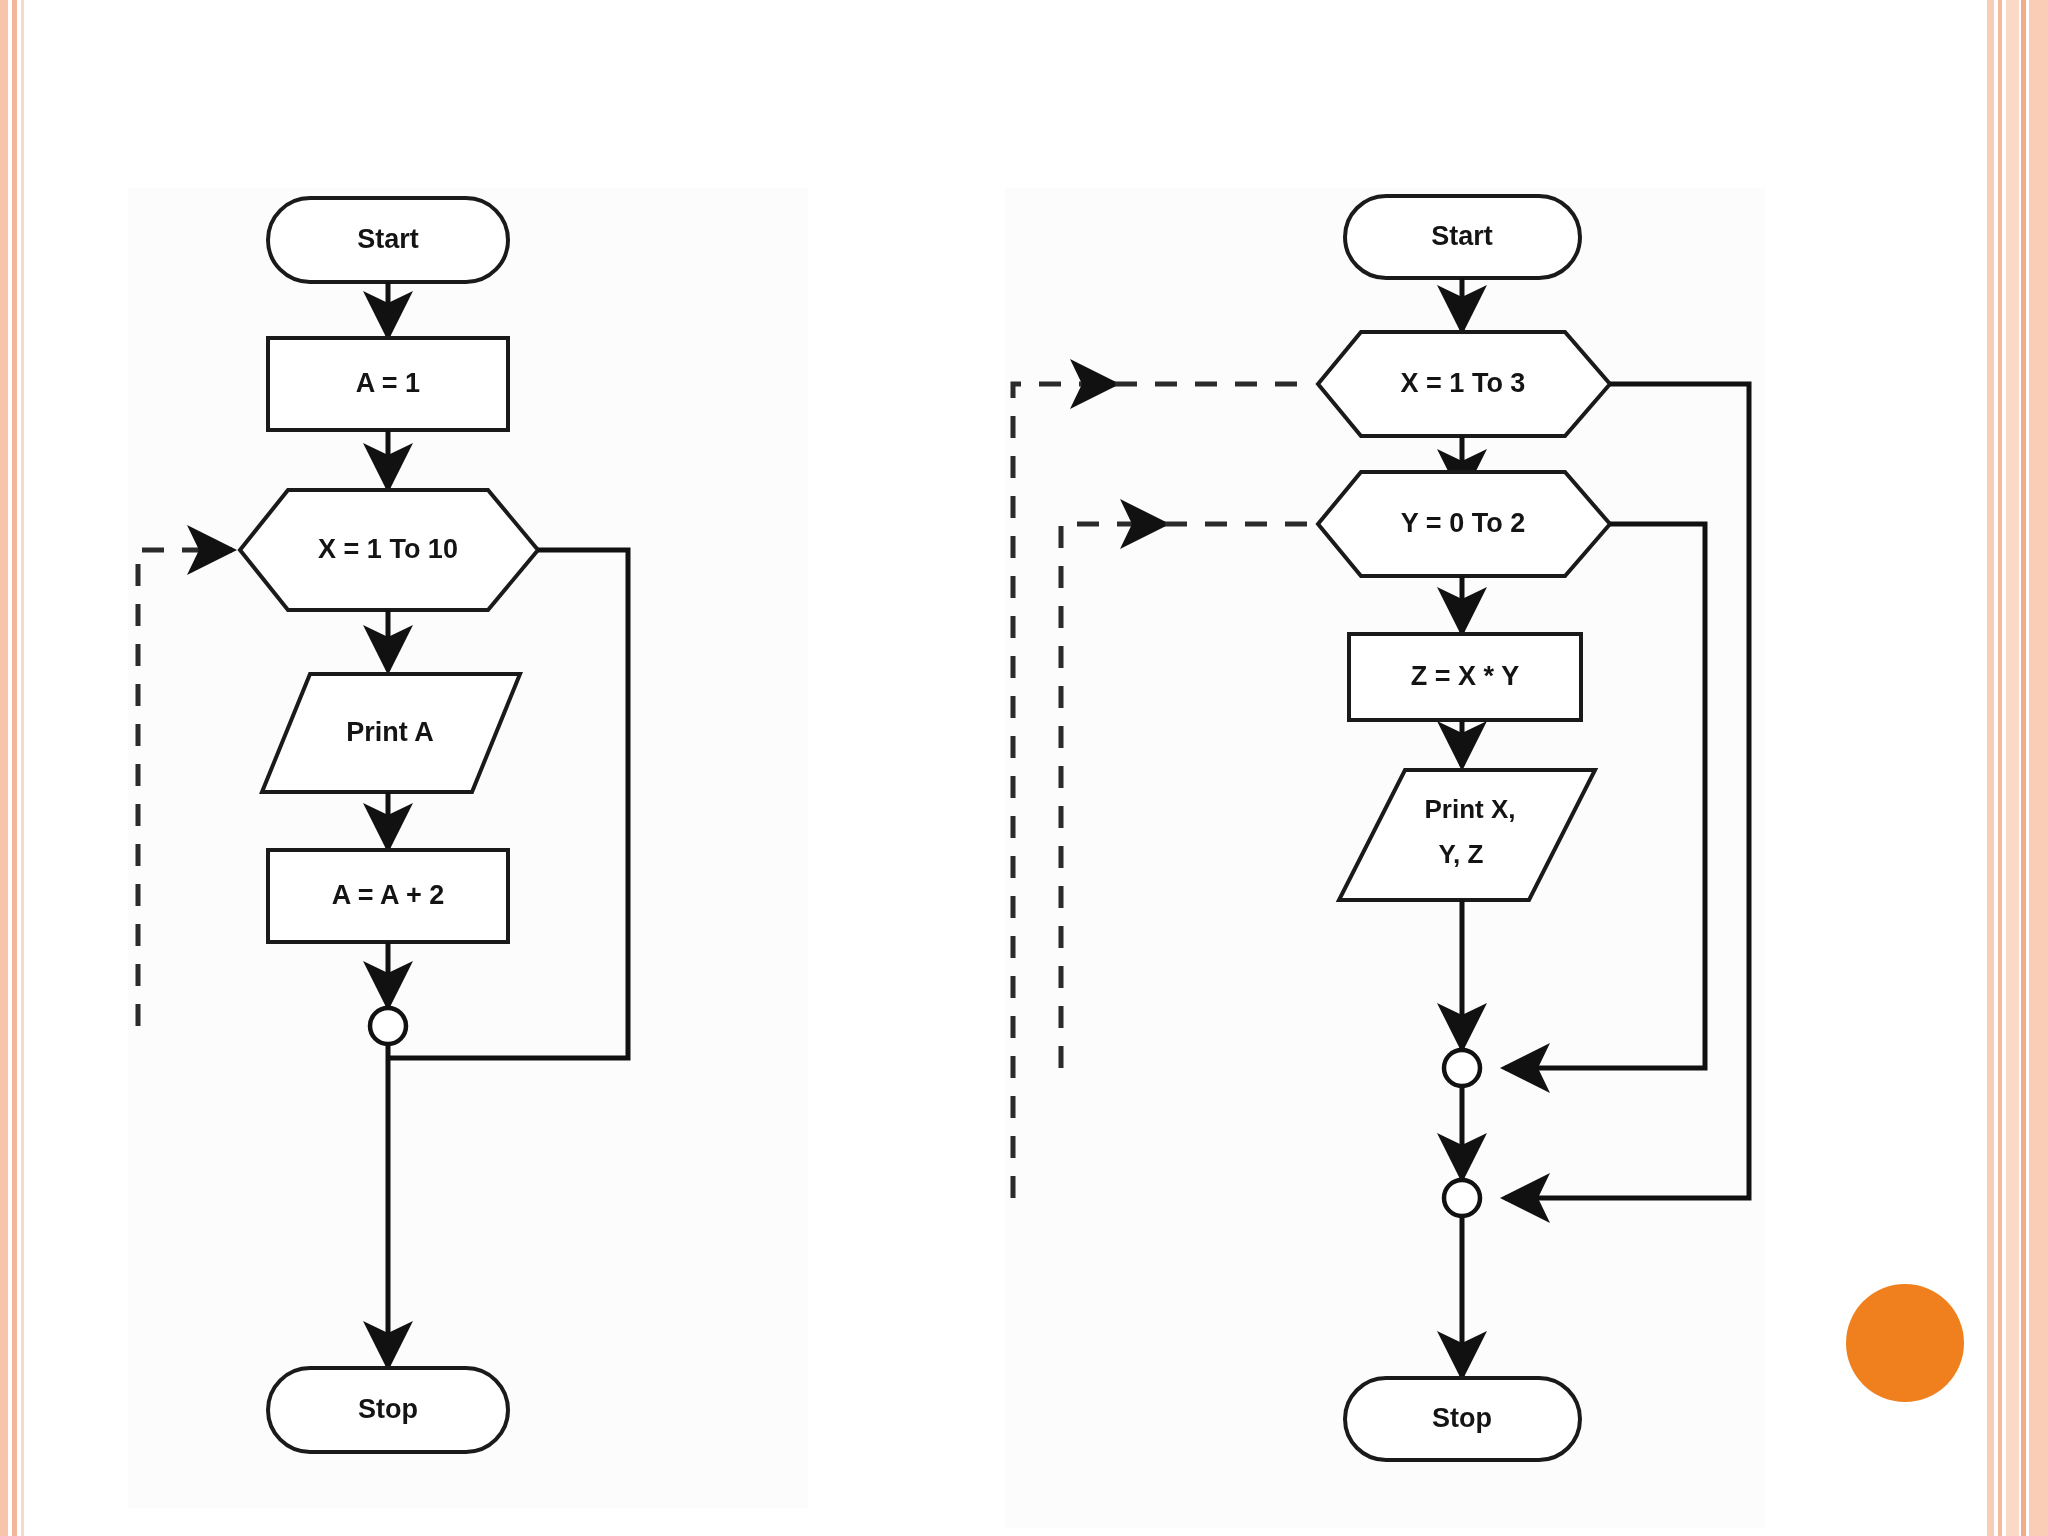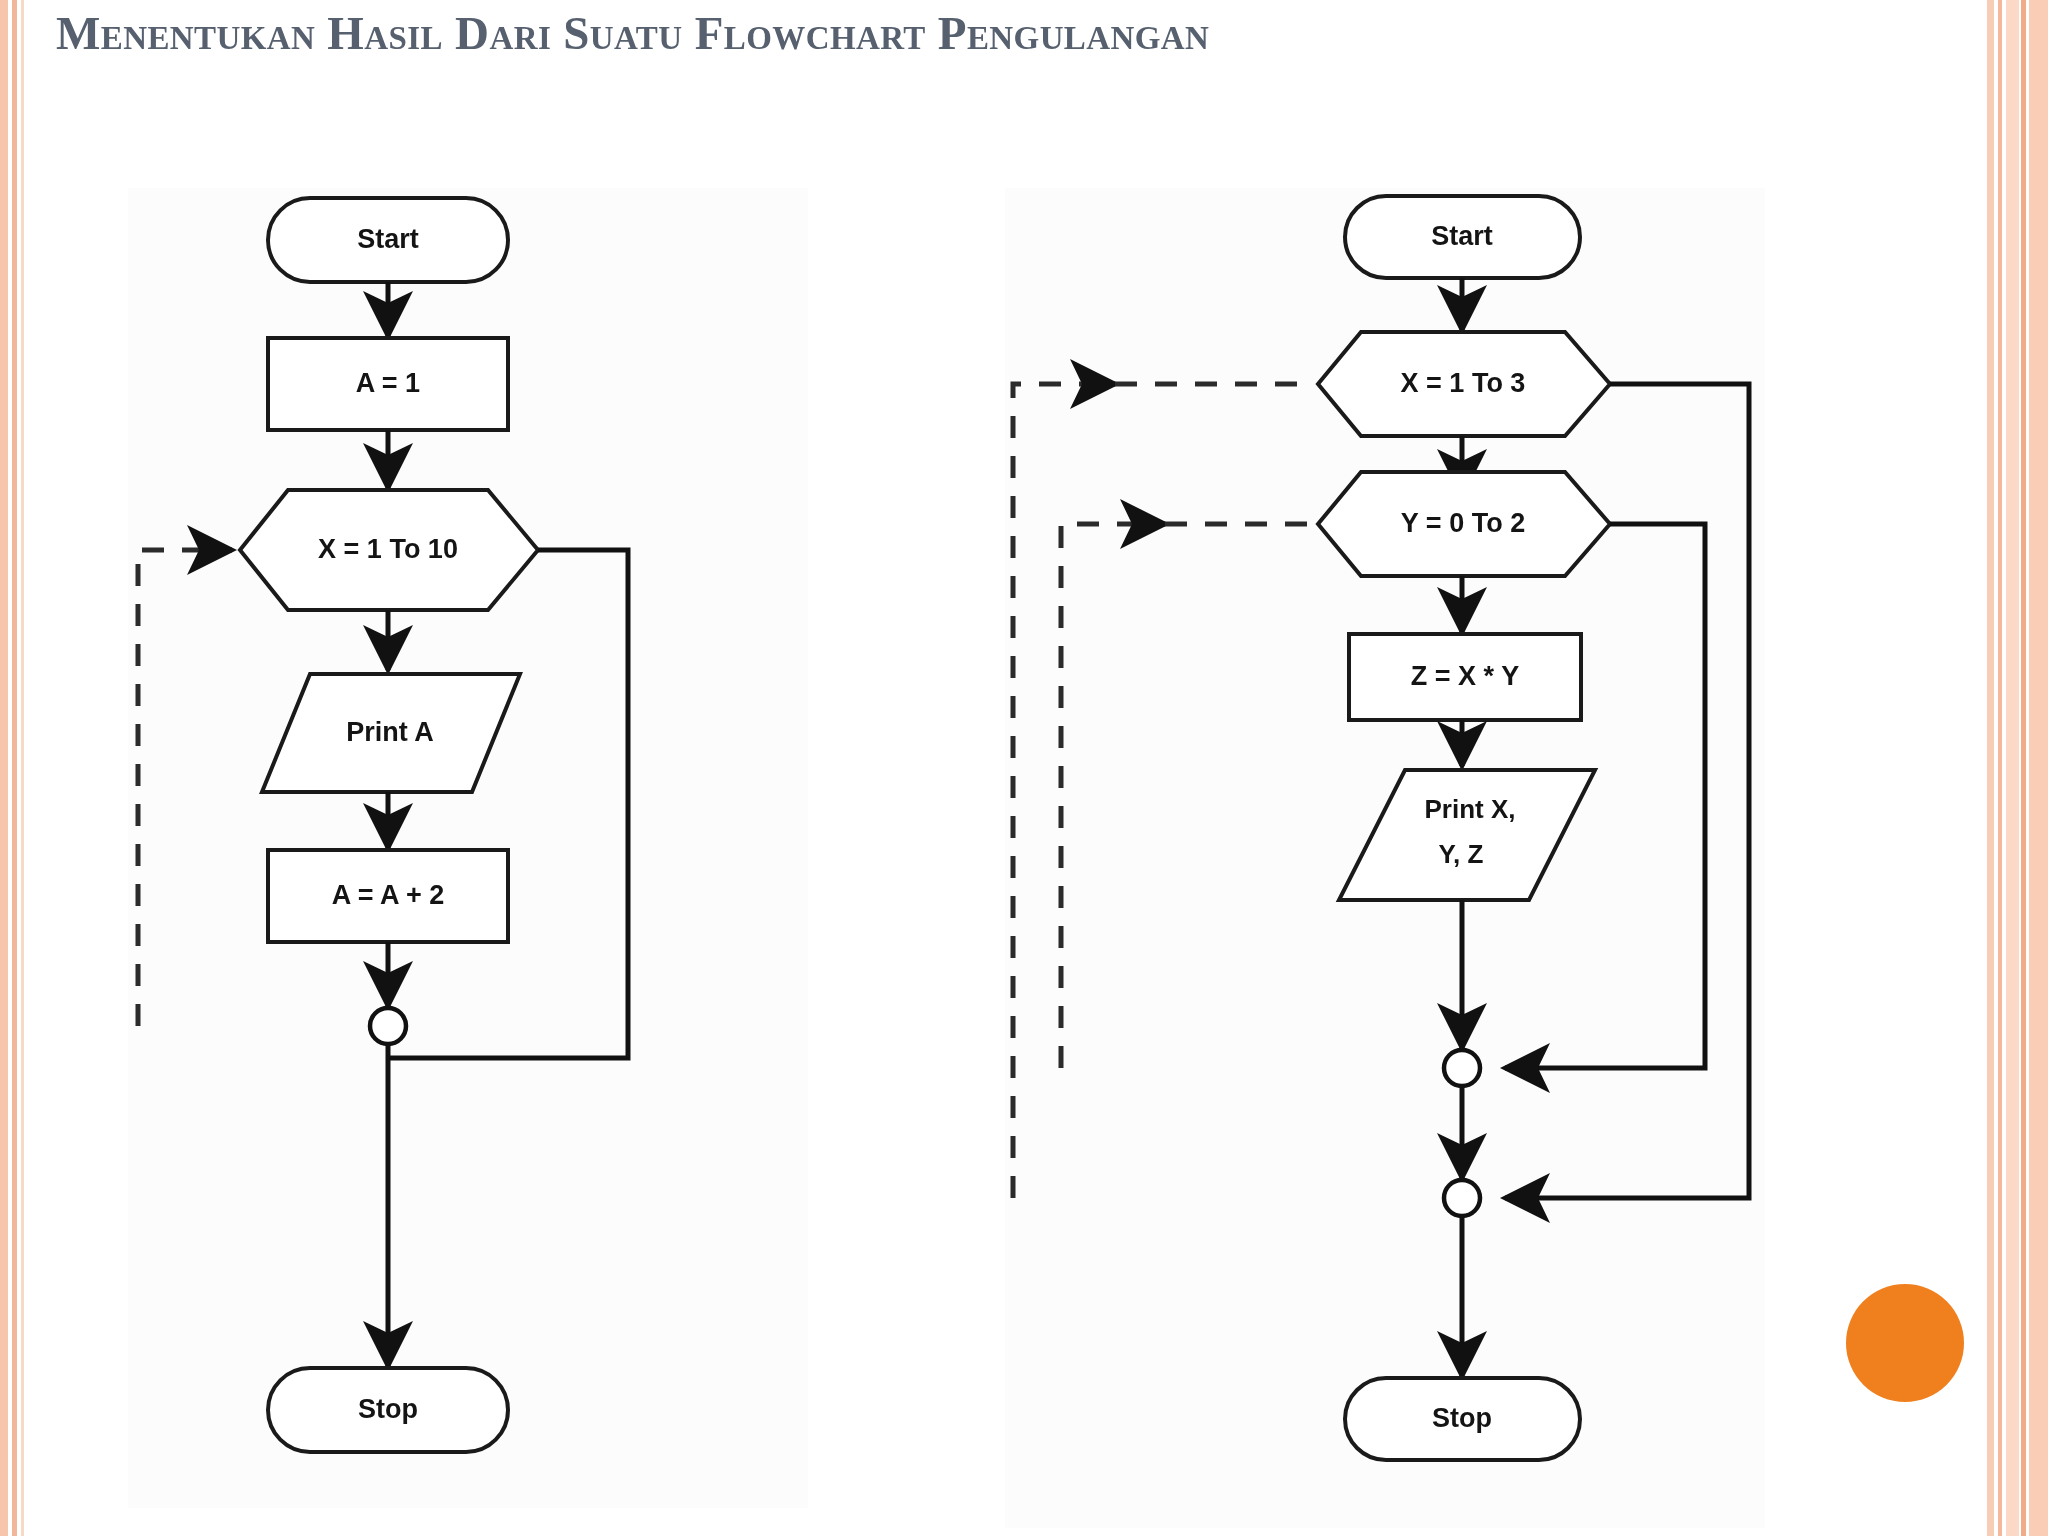--- a/index.html
+++ b/index.html
@@ -116,21 +116,20 @@
   <div class="stripe stripe-left-1"></div>
   <div class="stripe stripe-left-2"></div>
   <div class="stripe stripe-left-3"></div>
 
   <div class="stripe stripe-right-1"></div>
   <div class="stripe stripe-right-2"></div>
   <div class="stripe stripe-right-3"></div>
   <div class="stripe stripe-right-4"></div>
   <div class="stripe stripe-right-5"></div>
 
-  <div id="title">Menentukan Hasil Dari Suatu Flowchart Pengulangan</div>
 
   <div id="orange-dot"></div>
 
   <div id="flow-left" class="flow-canvas">
     <svg width="680" height="1320" viewBox="0 0 680 1320" xmlns="http://www.w3.org/2000/svg">
       <defs>
         <marker id="arrL" markerWidth="12" markerHeight="12" refX="9" refY="5" orient="auto" markerUnits="strokeWidth">
           <path d="M0,0 L10,5 L0,10 L2.4,5 z" fill="#111111"></path>
         </marker>
       </defs>

